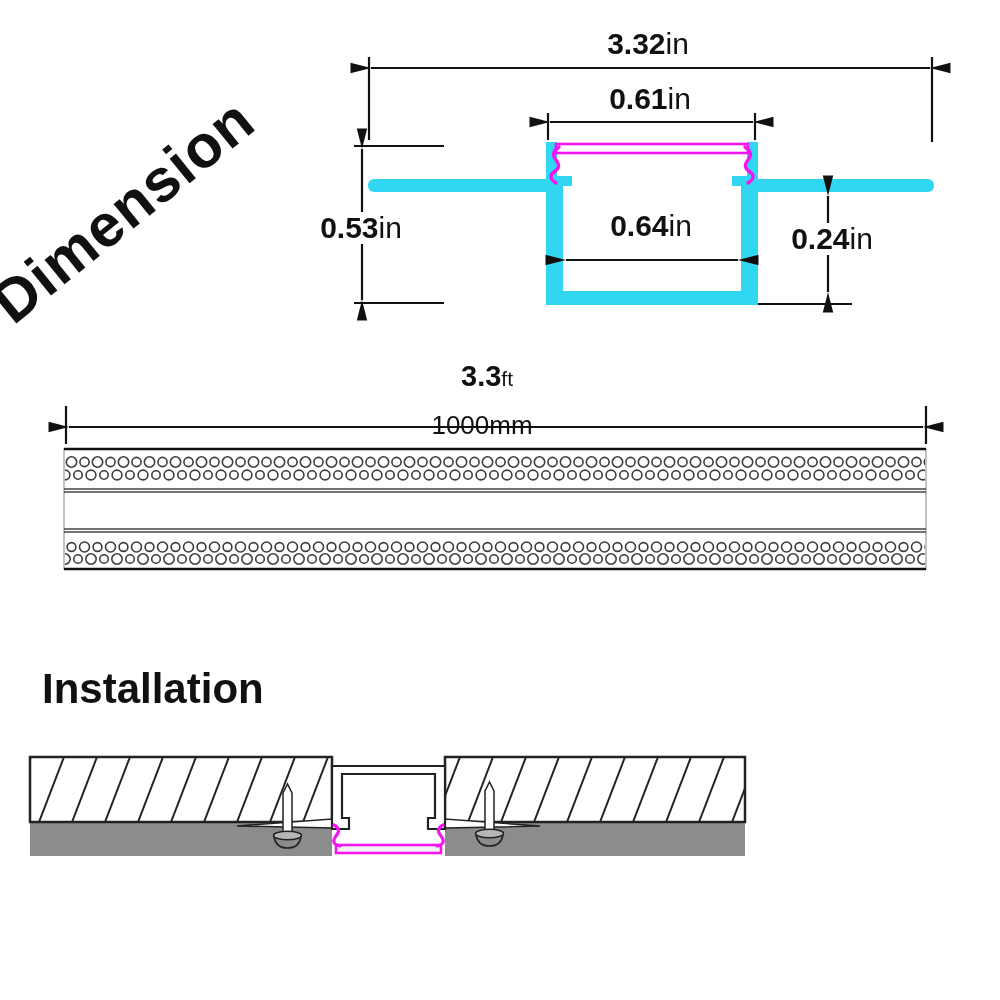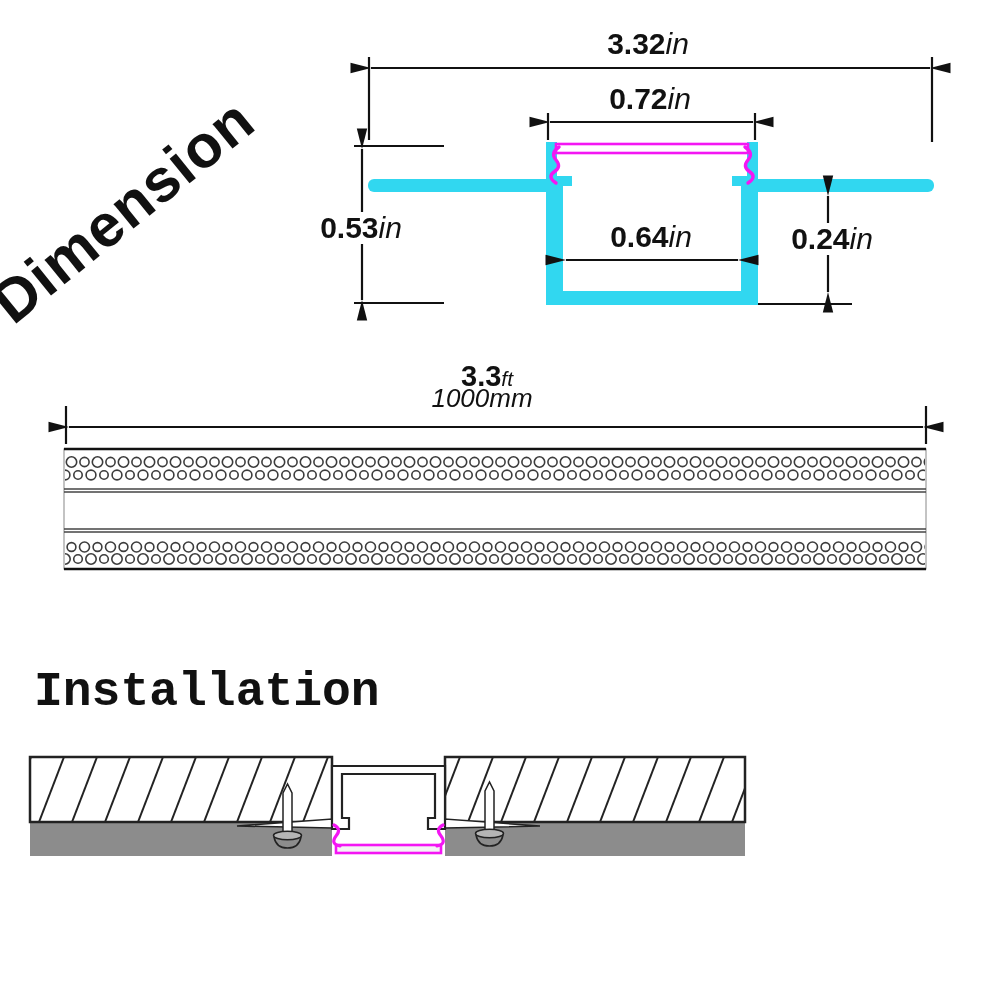--- a/index.html
+++ b/index.html
@@ -3,28 +3,28 @@
 <meta charset="utf-8">
 <style>
   html,body{margin:0;padding:0;}
   body{
     width:1000px;height:1000px;position:relative;background:#fff;
     font-family:"Liberation Sans",sans-serif;color:#111;overflow:hidden;
   }
   svg{position:absolute;left:0;top:0;z-index:1;}
   .label{position:absolute;z-index:2;white-space:nowrap;text-align:center;
          font-weight:700;font-size:30px;line-height:1.05;transform:translateX(-50%);}
-  .label .unit{font-weight:400;font-style:italic;}
+  .label .unit{font-weight:400;}
   .label.bg{background:#fff;padding:0 4px;text-align:center;}
   .title-dimension{
     position:absolute;z-index:2;left:22px;top:268px;font-size:60px;font-weight:700;
     transform-origin:0 100%;transform:rotate(-39deg);letter-spacing:1px;white-space:nowrap;
   }
   .title-installation{
-    position:absolute;z-index:2;left:34px;top:665px;font-size:48px;font-weight:700;white-space:nowrap;font-family:Liberation Mono, monospace;
+    position:absolute;z-index:2;left:42px;top:665px;font-size:42px;font-weight:700;white-space:nowrap;
   }
   .len-ft{font-size:29px;}
   .len-ft .unit{font-size:21px;}
   .len-mm{font-size:26px;font-weight:400;}
 </style>
 </head>
 <body>
 
 <svg width="1000" height="1000" viewBox="0 0 1000 1000">
   <defs>
@@ -145,25 +145,25 @@
       <path d="M340,846 q-10,-2 -4,-10 q6,-7 -2,-11" fill="none" stroke="#F316F3" stroke-width="3.2" stroke-linecap="round"></path>
       <path d="M437,846 q10,-2 4,-10 q-6,-7 2,-11" fill="none" stroke="#F316F3" stroke-width="3.2" stroke-linecap="round"></path>
     </g>
   </g>
 </svg>
 
 <div class="title-dimension">Dimension</div>
 
 <div class="label" style="left:648px;top:28px;"><span>3.32</span><span class="unit">in</span></div>
 
-<div class="label" style="left:650px;top:83px;"><span>0.72</span><span class="unit">in</span></div>
+<div class="label" style="left:650px;top:83px;"><span>0.61</span><span class="unit">in</span></div>
 
 <div class="label bg" style="left:361px;top:212px;"><span>0.53</span><span class="unit">in</span></div>
 
-<div class="label" style="left:651px;top:221px;"><span>0.64</span><span class="unit">in</span></div>
+<div class="label" style="left:651px;top:210px;"><span>0.64</span><span class="unit">in</span></div>
 
 <div class="label bg" style="left:832px;top:223px;"><span>0.24</span><span class="unit">in</span></div>
 
 <div class="label len-ft" style="left:487px;top:361px;"><span>3.3</span><span class="unit">ft</span></div>
 
-<div class="label len-mm" style="left:482px;top:385px;font-style:italic;">1000mm</div>
+<div class="label len-mm" style="left:482px;top:412px;">1000mm</div>
 
 <div class="title-installation">Installation</div>
 
 </body></html>

